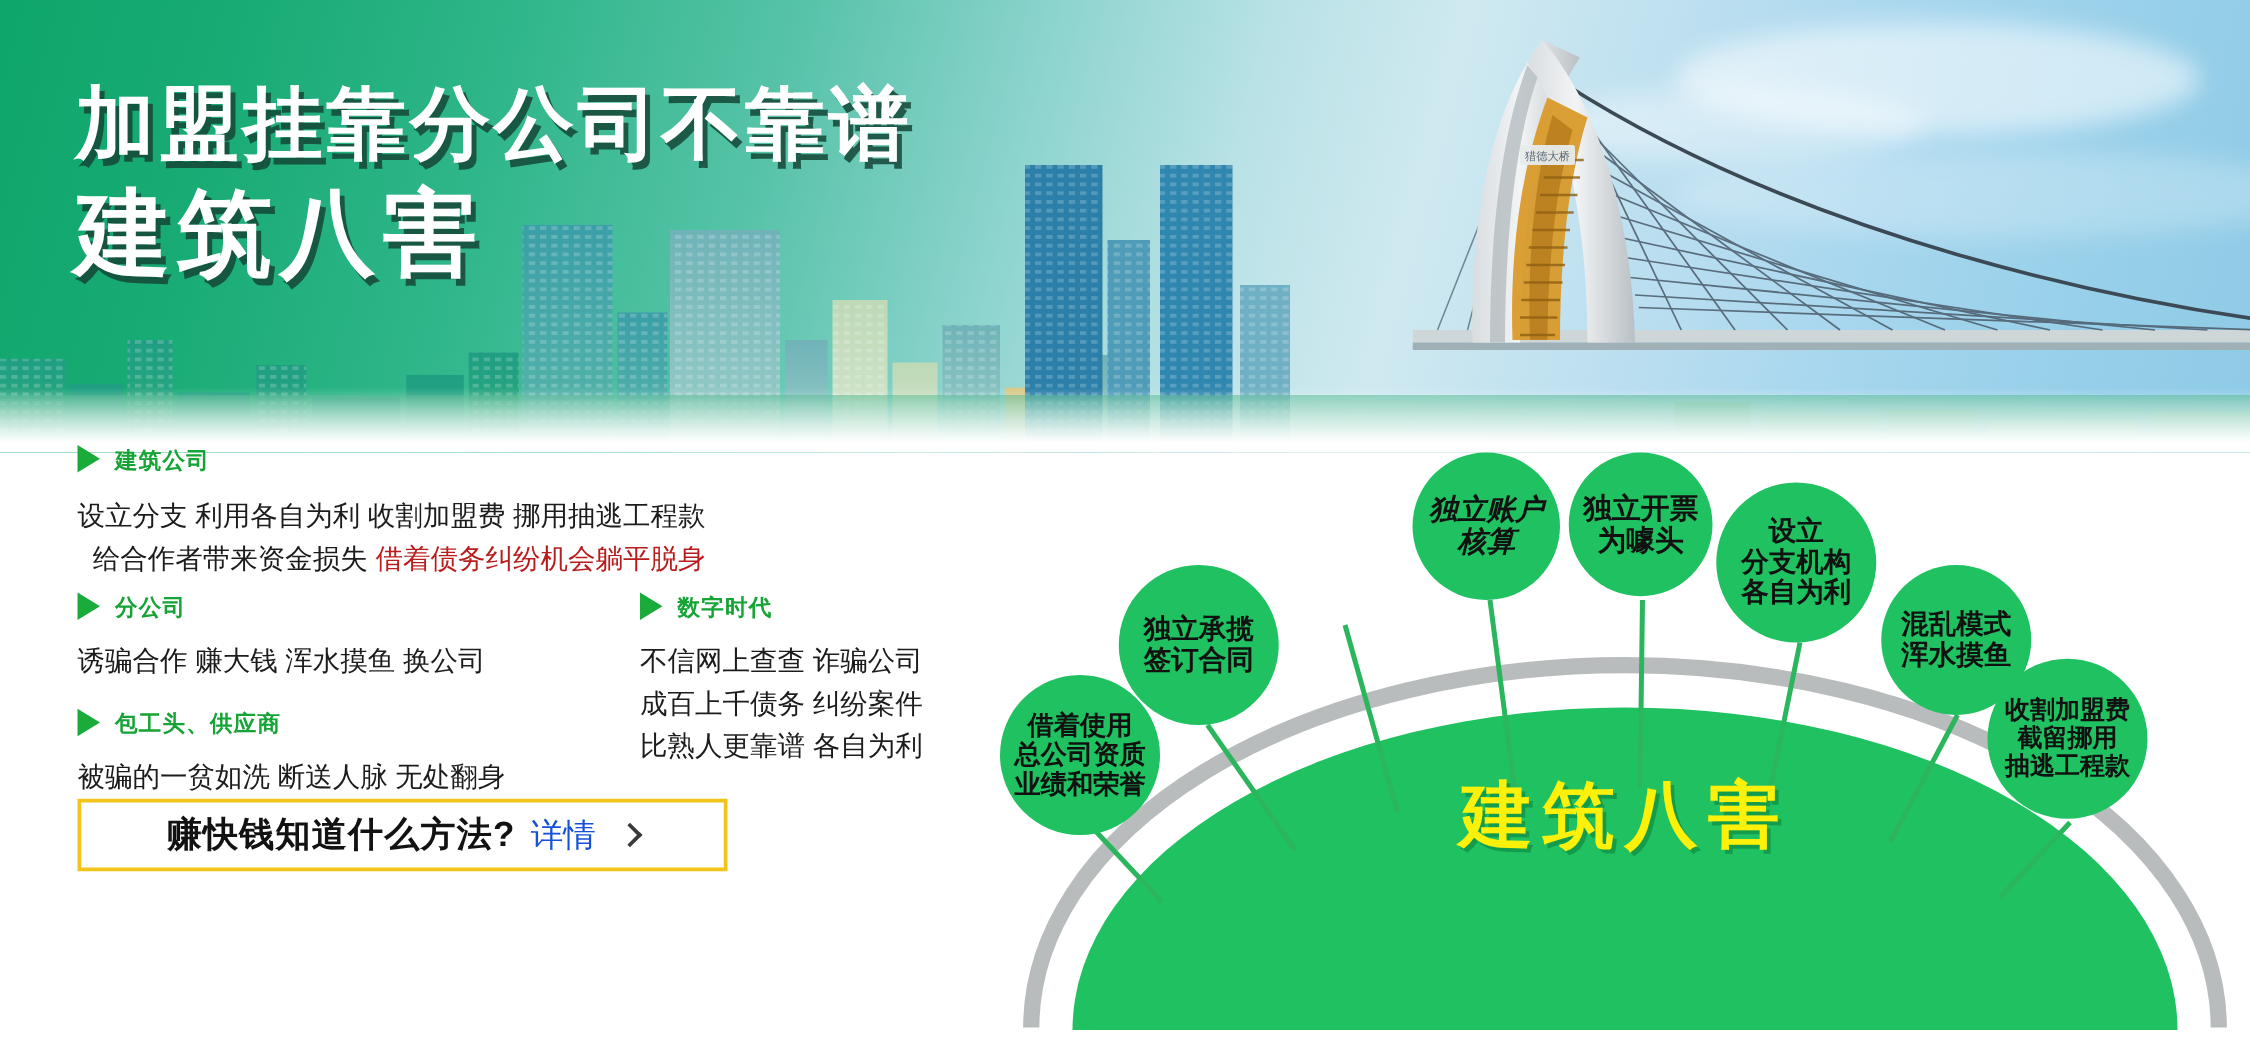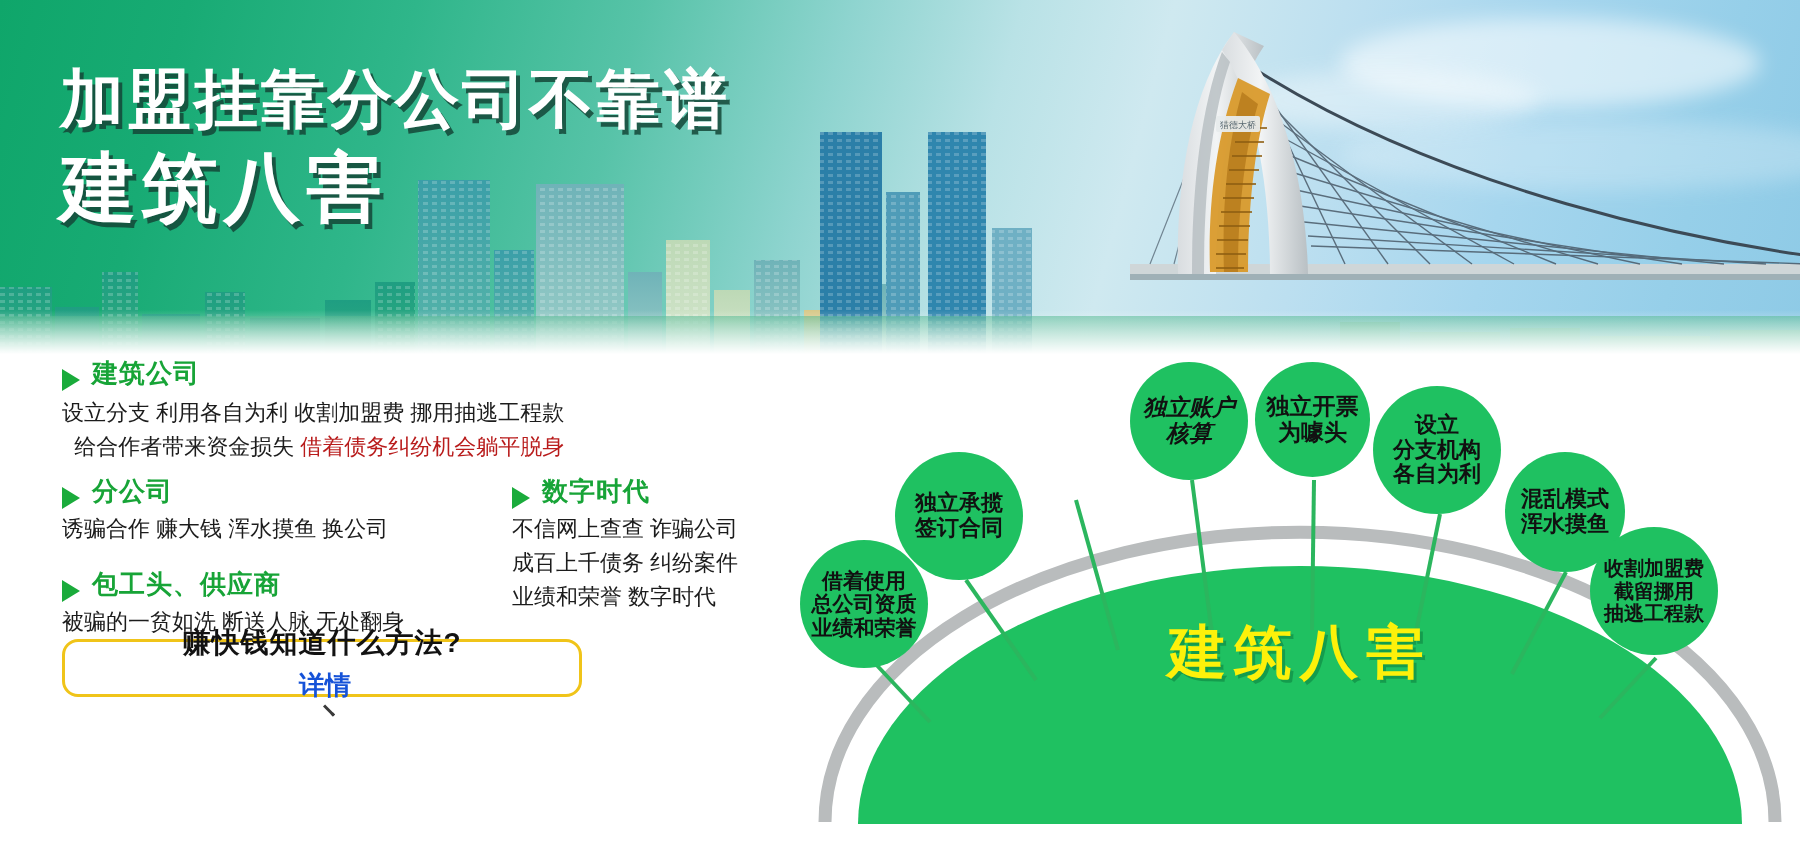--- a/index.html
+++ b/index.html
@@ -45,41 +45,40 @@
   .hero-title .l1, .hero-title .l2 {
     color:#ffffff; font-weight:700; letter-spacing:3px; white-space:nowrap;
     text-shadow: 4px 5px 0 rgba(20,70,55,.85);
   }
   .hero-title .l1 { font-size:64px; line-height:74px; }
   .hero-title .l2 { font-size:76px; line-height:92px; margin-top:6px; letter-spacing:6px; }
 
   
   .left { position:absolute; left:0; top:362px; width:800px; height:482px; }
   .sec-head {
-    position:absolute; display:flex; align-items:flex-end; gap:12px;
-    color:#17a437; font-size:26px; font-weight:700; letter-spacing:1px; white-space:nowrap;
+    position:absolute; display:flex; align-items:flex-start; gap:12px;
+    color:#17a437; font-size:18px; font-weight:700; letter-spacing:1px; white-space:nowrap;
   }
   .tri {
     width:0;height:0;border-left:18px solid #1aab3b;
     border-top:11px solid transparent;border-bottom:11px solid transparent;
     display:inline-block;
   }
   .sec-body { position:absolute; color:#1c1c1c; font-size:22px; line-height:34px; white-space:nowrap; }
   .sec-body .hl { color:#b91c1c; }
 
   
   .cta {
     position:absolute; left:62px; top:277px; width:520px; height:58px;
-    border:3px solid #f0c419; border-radius:16px; background:#ffffff;
+    border:3px solid #f0c419; border-radius:0; background:#ffffff;
     display:flex; align-items:center; justify-content:center; gap:6px;
     box-shadow: 0 0 0 1px #fff inset;
-    flex-direction: column;
   }
   .cta .t1 { color:#121212; font-size:28px; font-weight:700; letter-spacing:1px; }
-  .cta .t2 { color:#1552d8; font-size:26px; font-weight:700; margin-left:6px; }
+  .cta .t2 { color:#1552d8; font-size:26px; font-weight:400; margin-left:6px; }
   .cta .arrow {
     margin-left:14px; width:14px; height:14px;
     border-right:3px solid #3a3a3a; border-top:3px solid #3a3a3a;
     transform: rotate(45deg);
   }
 
   
   .diagram { position:absolute; left:800px; top:362px; width:1000px; height:482px; }
   .dome-svg { position:absolute; left:0; top:0; width:1000px; height:482px; }
   .dome-label {
@@ -284,21 +283,21 @@
       <div>被骗的一贫如洗  断送人脉  无处翻身</div>
     </div>
 
     <div class="sec-head" style="left:512px; top:112px;">
       <span class="tri"></span>
       <span>数字时代</span>
     </div>
     <div class="sec-body" style="left:512px; top:150px;">
       <div>不信网上查查 诈骗公司</div>
       <div>成百上千债务 纠纷案件</div>
-      <div>业绩和荣誉 数字时代</div>
+      <div>比熟人更靠谱 各自为利</div>
     </div>
 
     <div class="cta">
       <span class="t1">赚快钱知道什么方法?</span>
       <span class="t2">详情</span>
       <span class="arrow"></span>
     </div>
   </div>
 
   <div class="diagram">

